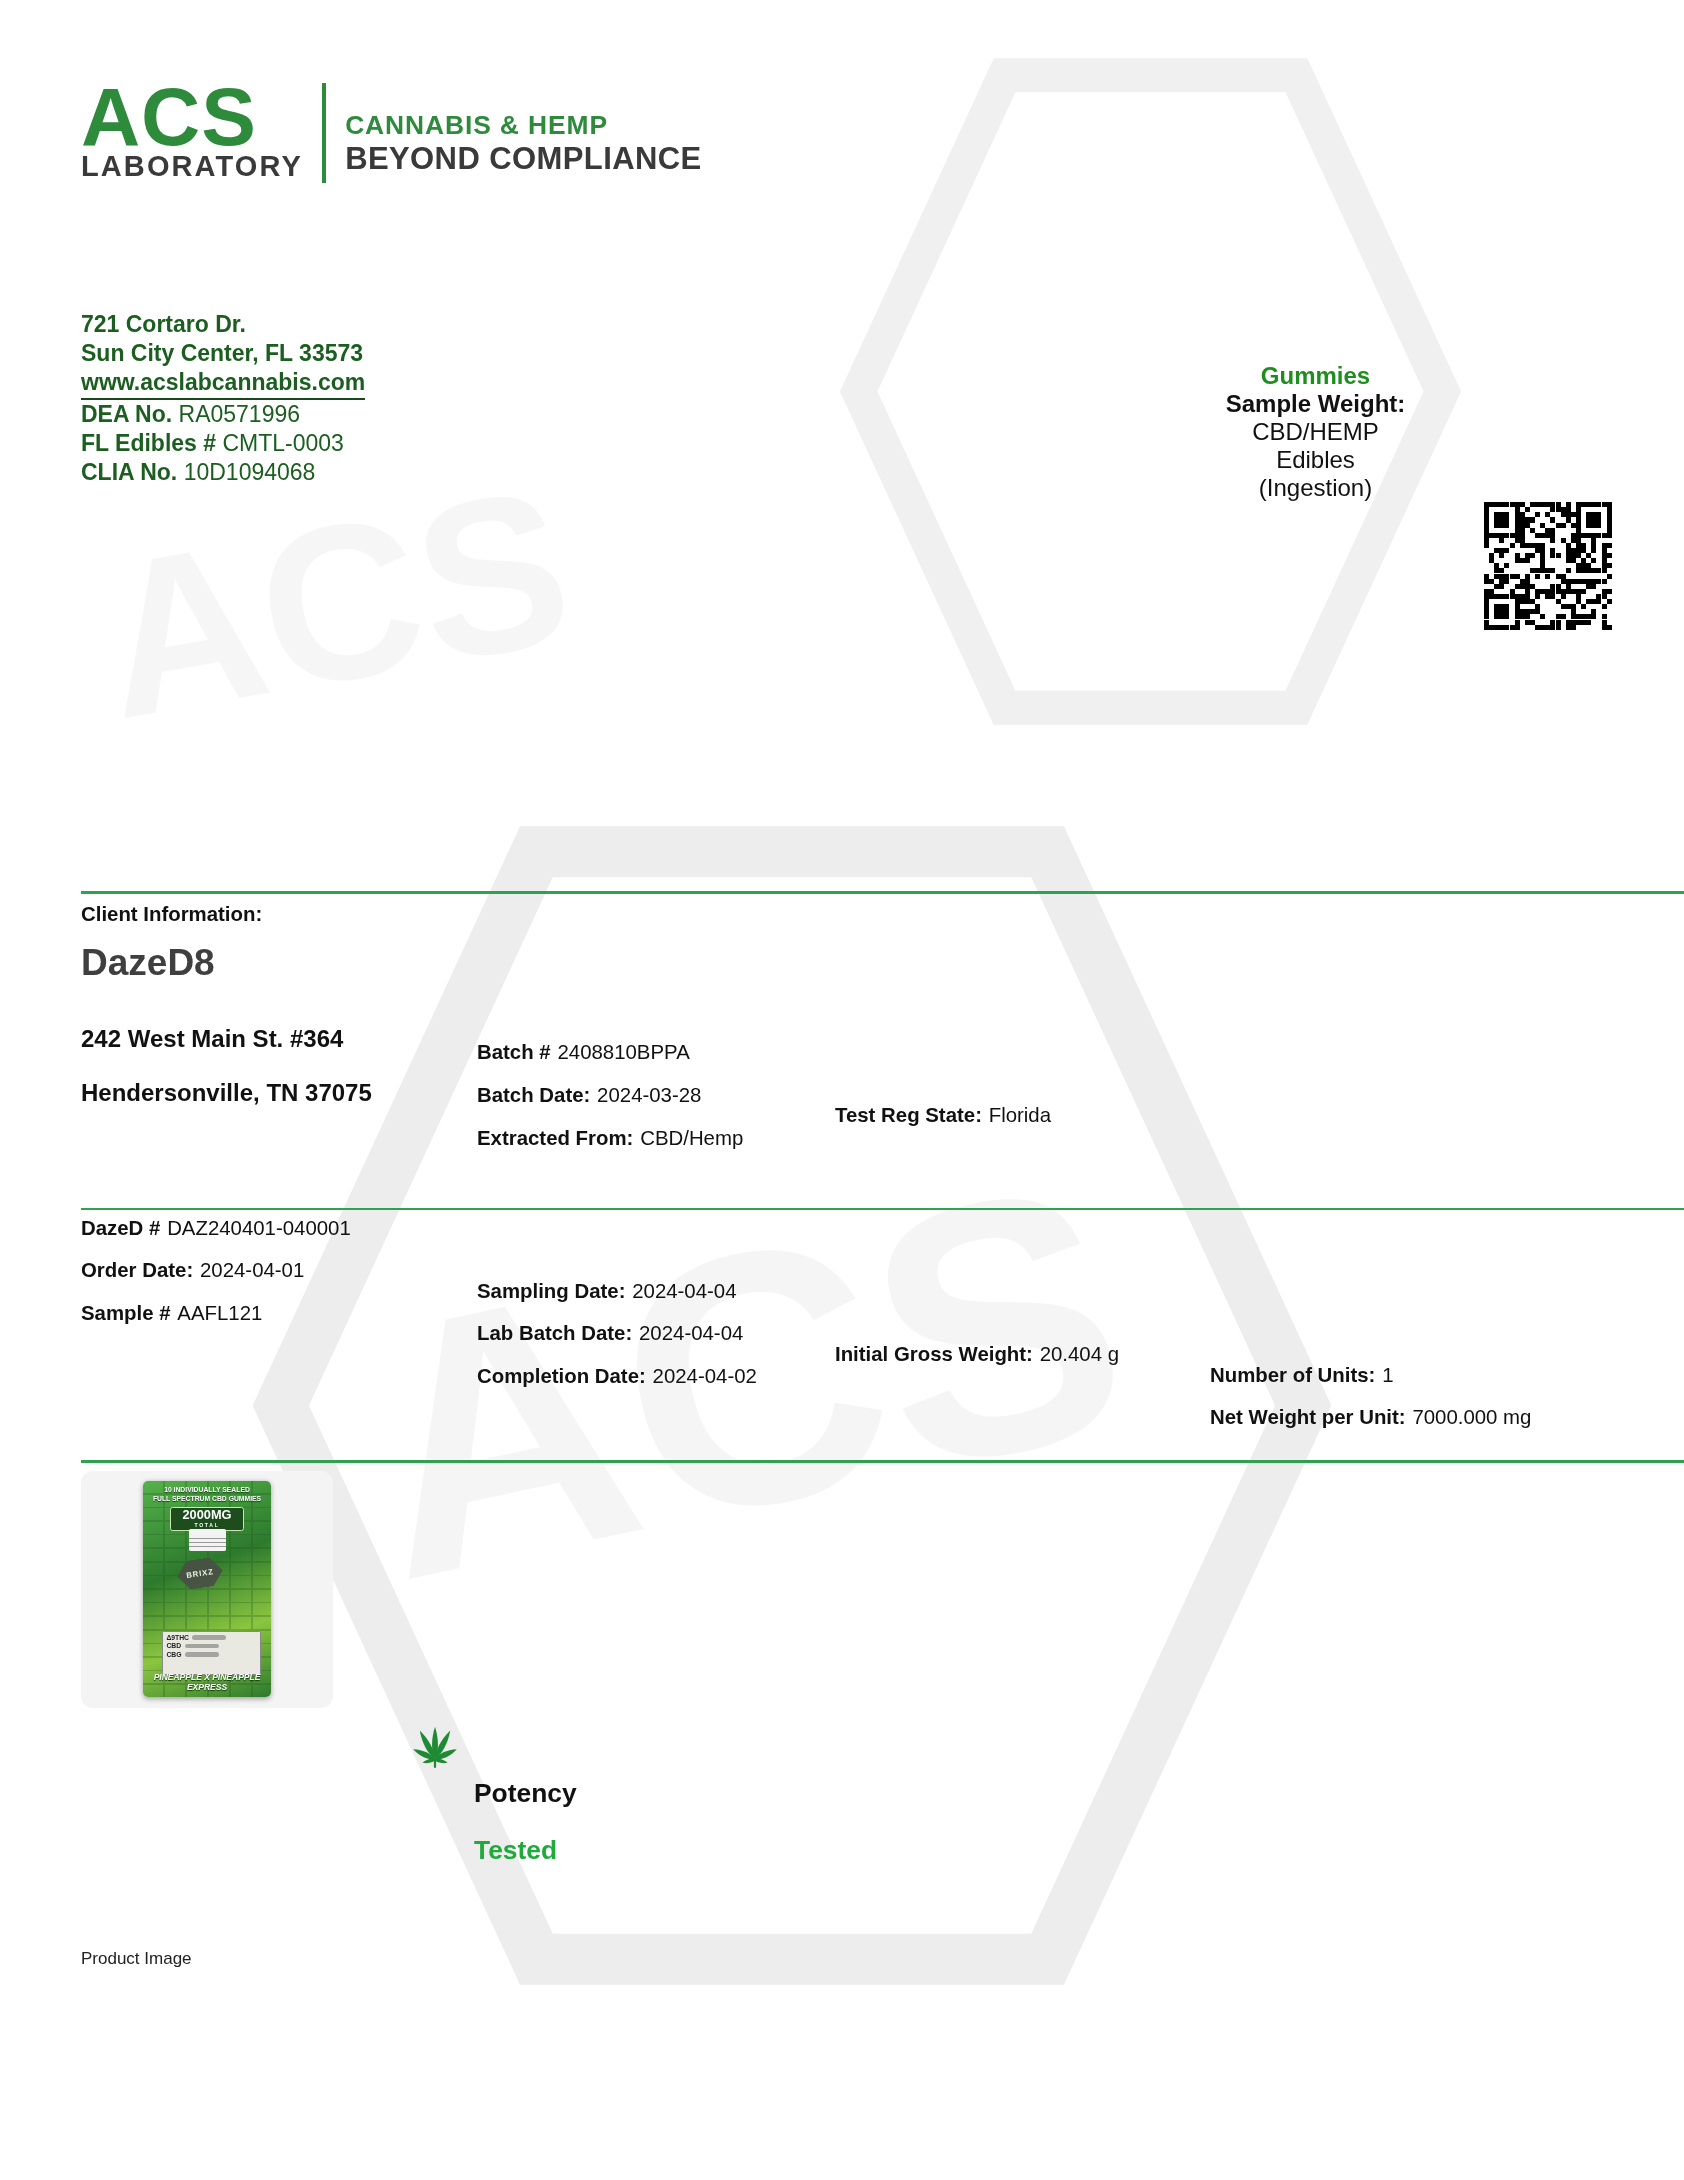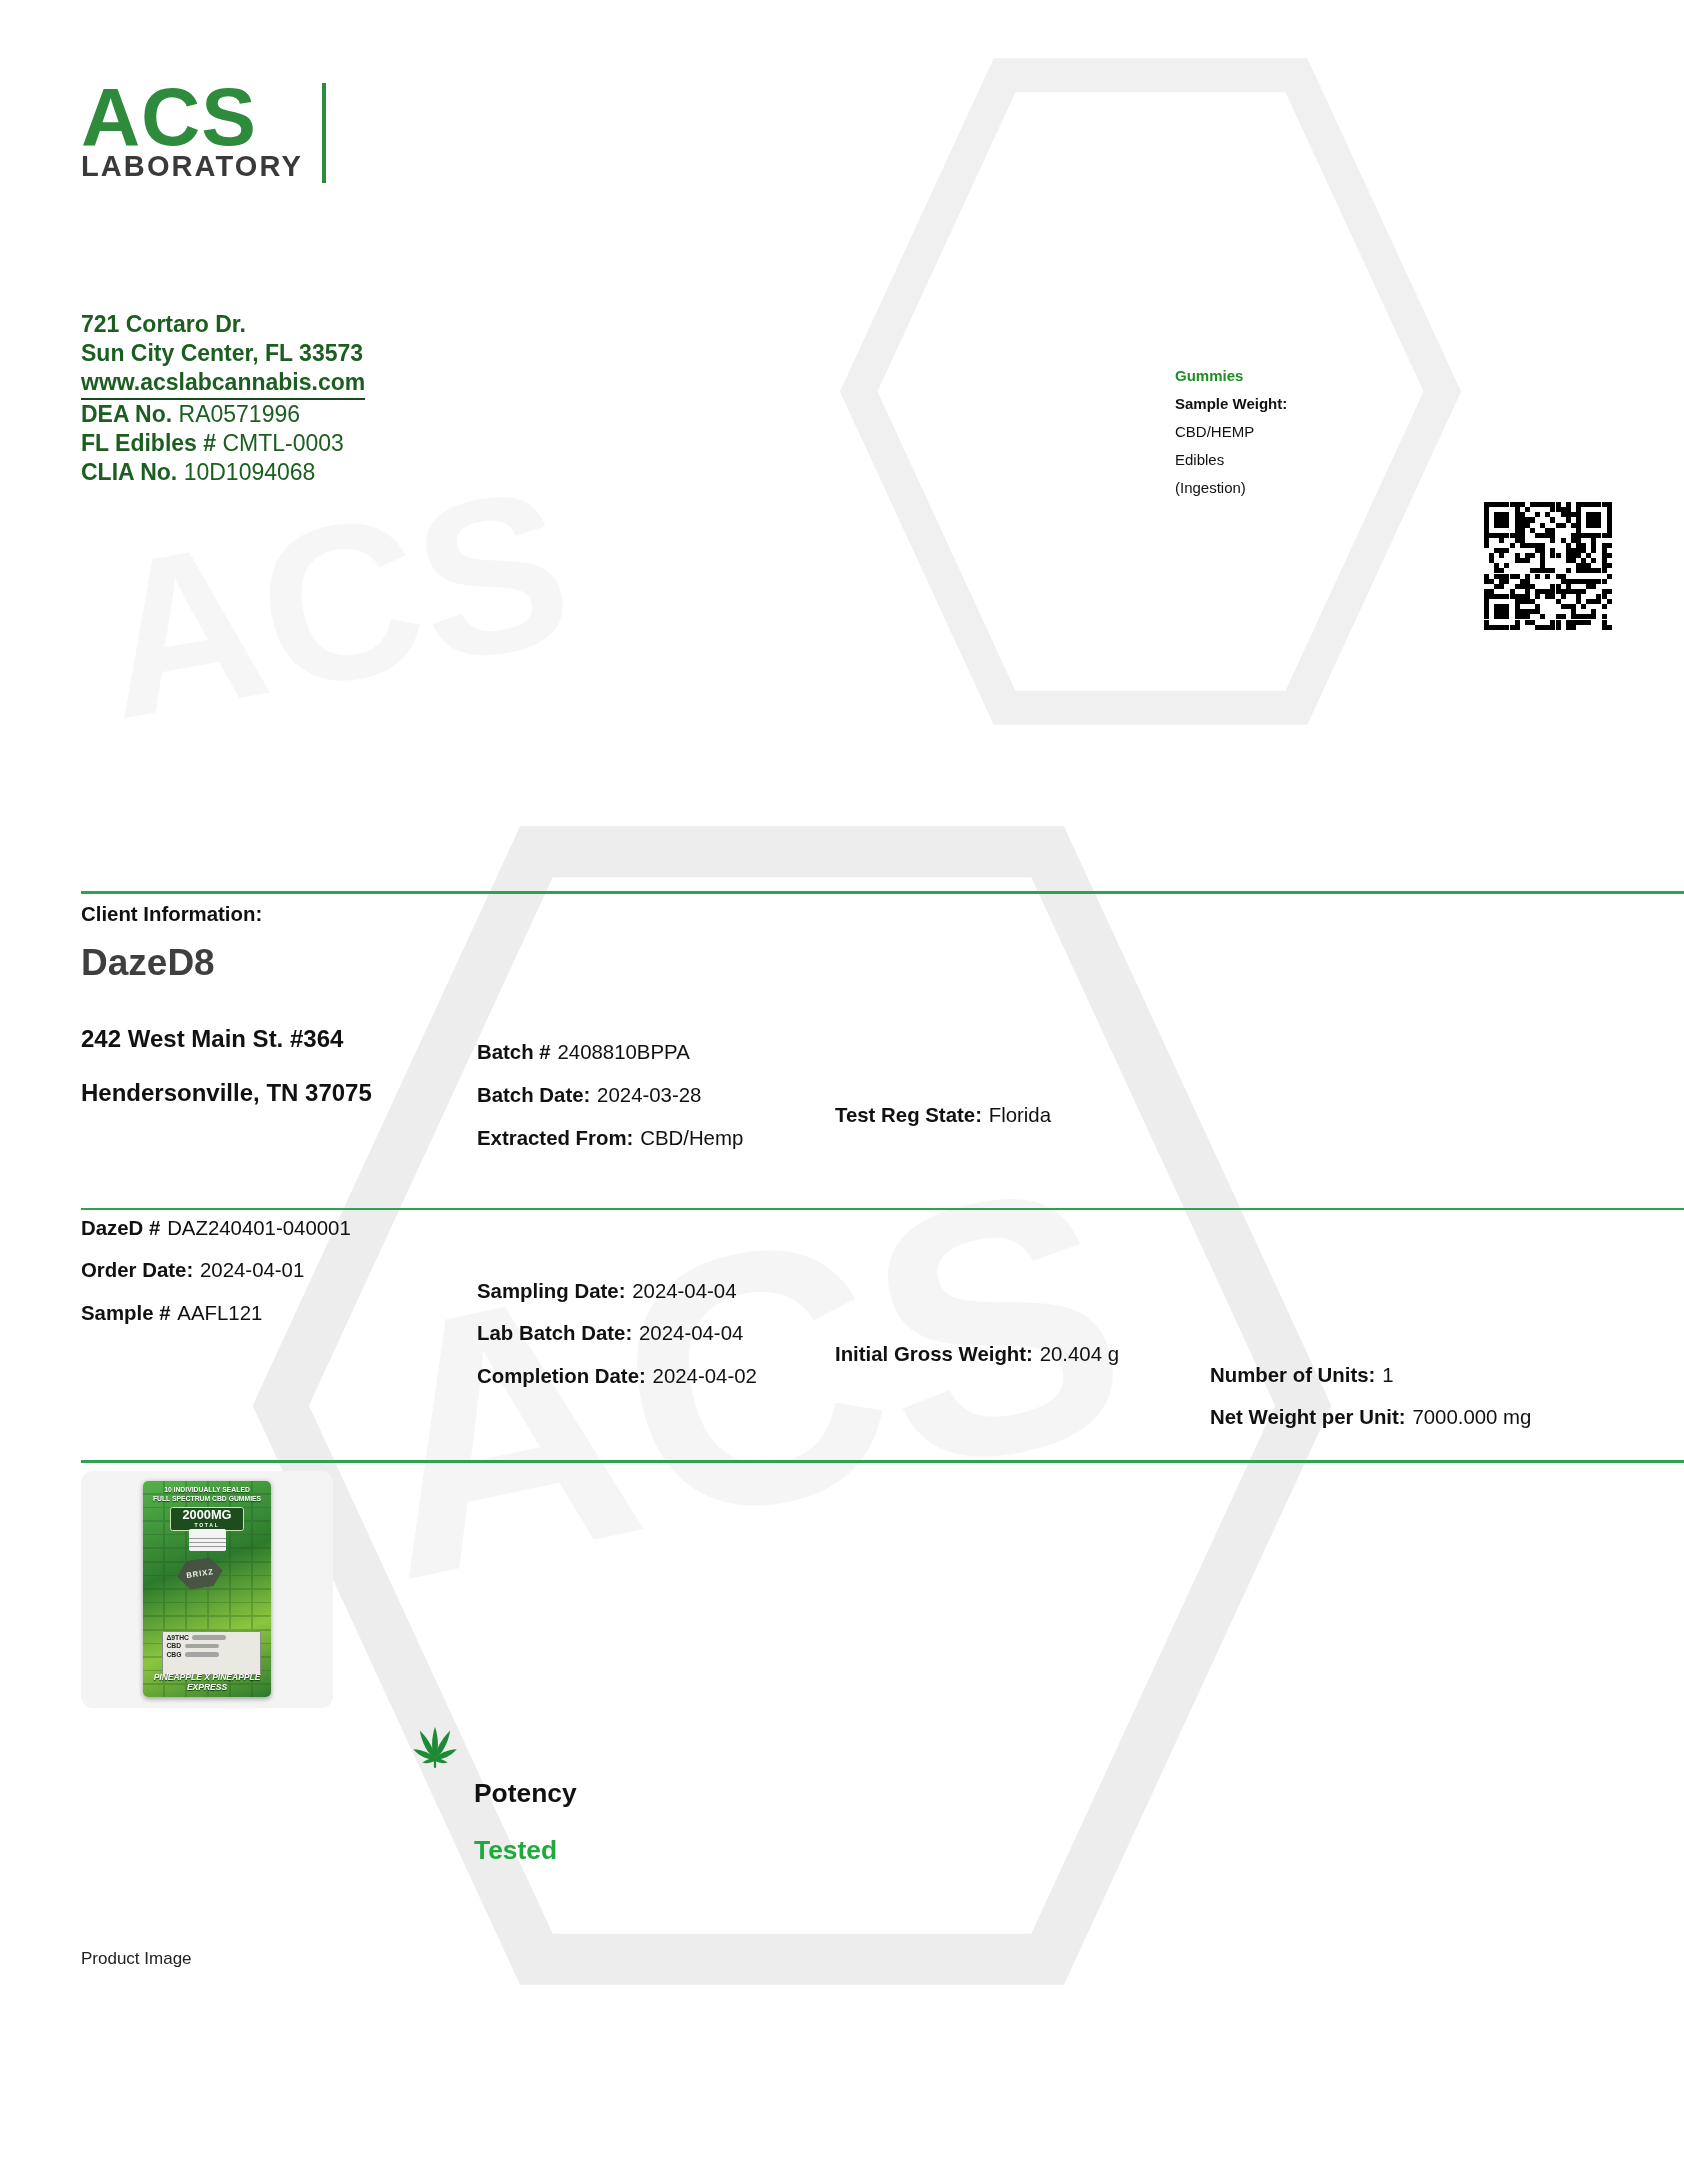--- a/index.html
+++ b/index.html
@@ -11,21 +11,21 @@
   .wm-txt{font-weight:800;color:#000;opacity:0.035;}
   
   .logo-acs{font-size:82px;font-weight:800;color:#2e8b3c;line-height:0.82;letter-spacing:0.9px;}
   .logo-lab{font-size:29px;font-weight:700;color:#3a3a3a;letter-spacing:2.1px;}
   .logo-div{width:4.3px;background:#2e8b3c;}
   .tag-top{font-size:26.4px;font-weight:800;color:#2e8b3c;letter-spacing:0.9px;}
   .tag-bot{font-size:31px;font-weight:800;color:#3a3a3a;letter-spacing:0.4px;}
   .addr{font-size:23px;font-weight:700;color:#1b5e20;line-height:29px;}
   .addr .vl{font-weight:400;color:#1b5e20;}
   .weblink{display:inline-block;border-bottom:2.6px solid #17491d;padding-bottom:0.9px;}
-  .samp{font-size:15px;line-height:28px;text-align:left;}
+  .samp{font-size:24px;line-height:28px;text-align:center;}
   .samp .g{color:#1e8e1e;font-weight:800;}
   .samp .b{font-weight:800;}
   .qr{position:absolute;width:128px;height:128px;background:#fff;}
   .qr i{position:absolute;width:5.1px;height:5.1px;background:#000;}
   .coa-title{width:100%;text-align:center;font-size:40px;font-weight:800;color:#14532d;}
   .coa-sub{width:100%;text-align:center;font-size:24px;font-weight:800;color:#e21a1a;}
   .hr-green{position:absolute;height:2.6px;background:#2fa14f;}
   
   .lb{font-weight:700;}
   .vl{font-weight:400;}
@@ -92,20 +92,24 @@
   <div class="wm wm-txt" style="left:366px;top:1175px;font-size:358px;transform:rotate(-12deg)">ACS</div>
   <div class="wm wm-txt" style="left:102px;top:477px;font-size:221px;transform:rotate(-10deg);opacity:.03">ACS</div>
 
   
   <div class="abs z" style="left:81px;top:83px;display:flex;gap:19px">
     <div>
       <div class="logo-acs">ACS</div>
       <div class="logo-lab">LABORATORY</div>
     </div>
     <div class="logo-div"></div>
+    <div style="padding-top:27px">
+      <div class="tag-top">CANNABIS &amp; HEMP</div>
+      <div class="tag-bot">BEYOND COMPLIANCE</div>
+    </div>
   </div>
 
   <div class="abs z addr" style="left:81px;top:210px">
     <div>721 Cortaro Dr.</div>
     <div>Sun City Center, FL 33573</div>
     <div><span class="weblink">www.acslabcannabis.com</span></div>
     <div><span class="lb">DEA No.</span> <span class="vl">RA0571996</span></div>
     <div><span class="lb">FL Edibles #</span> <span class="vl">CMTL-0003</span></div>
     <div><span class="lb">CLIA No.</span> <span class="vl">10D1094068</span></div>
   </div>

